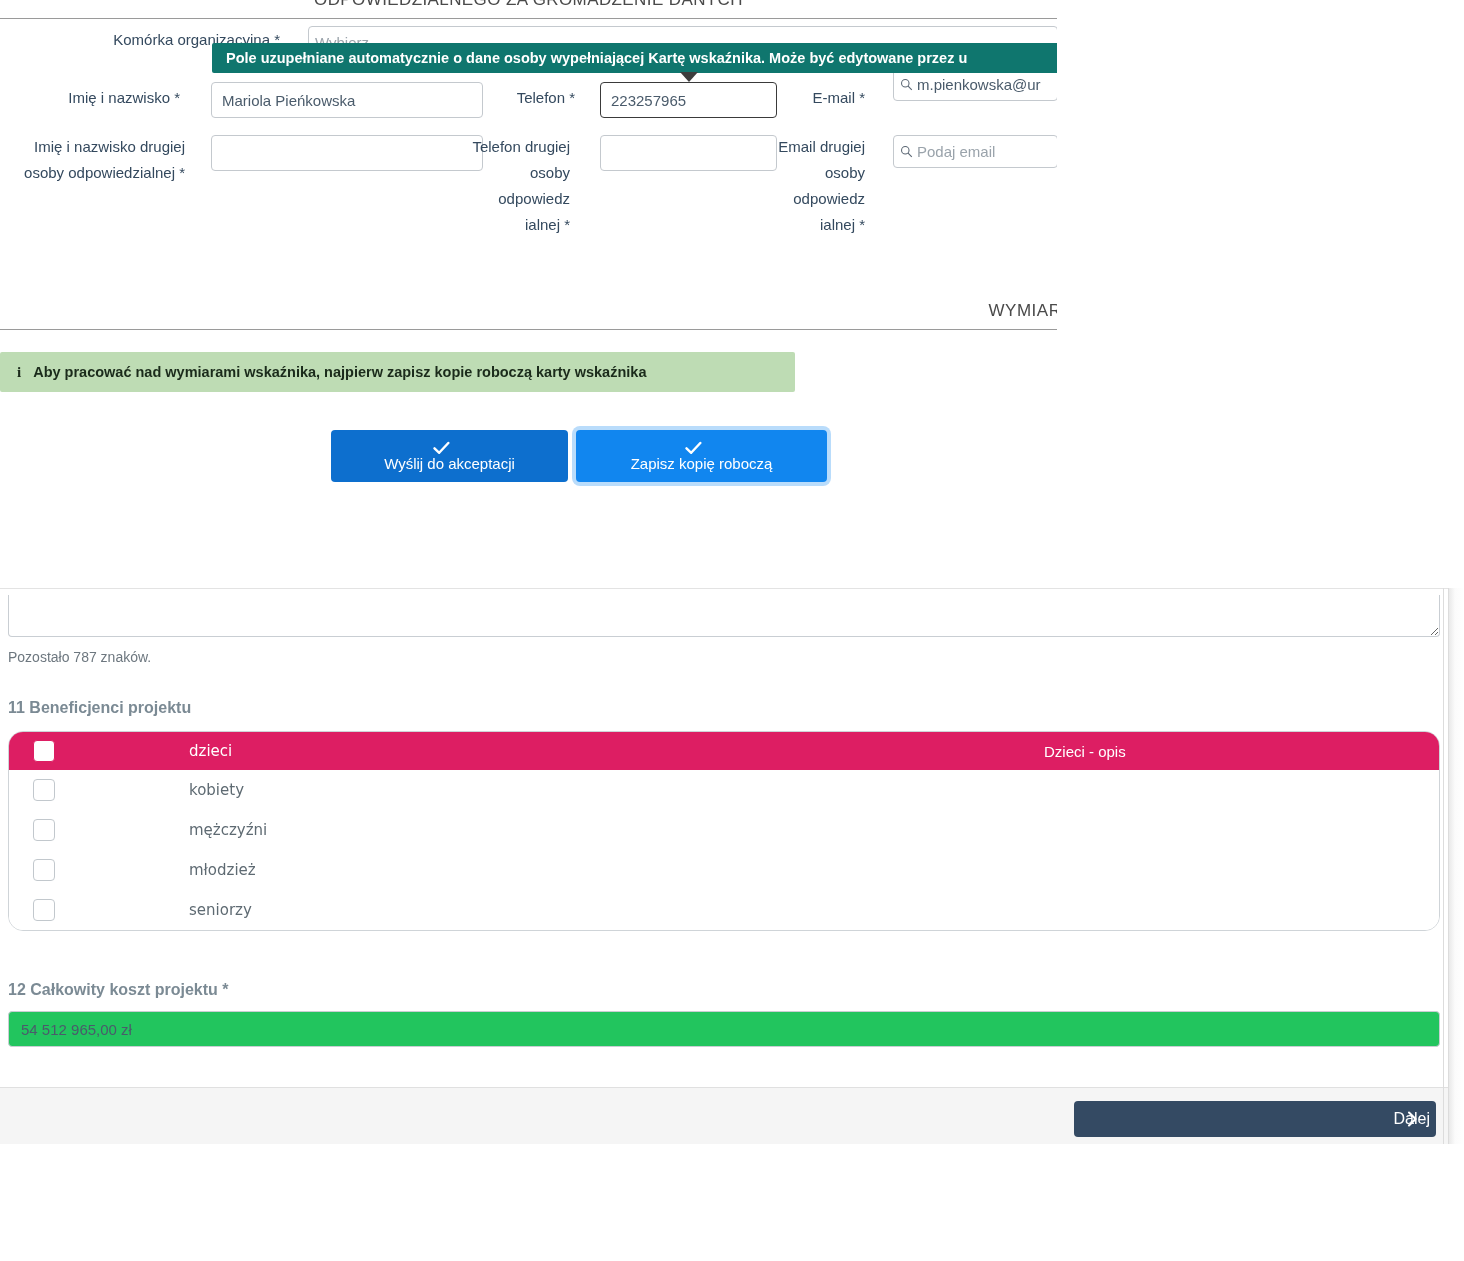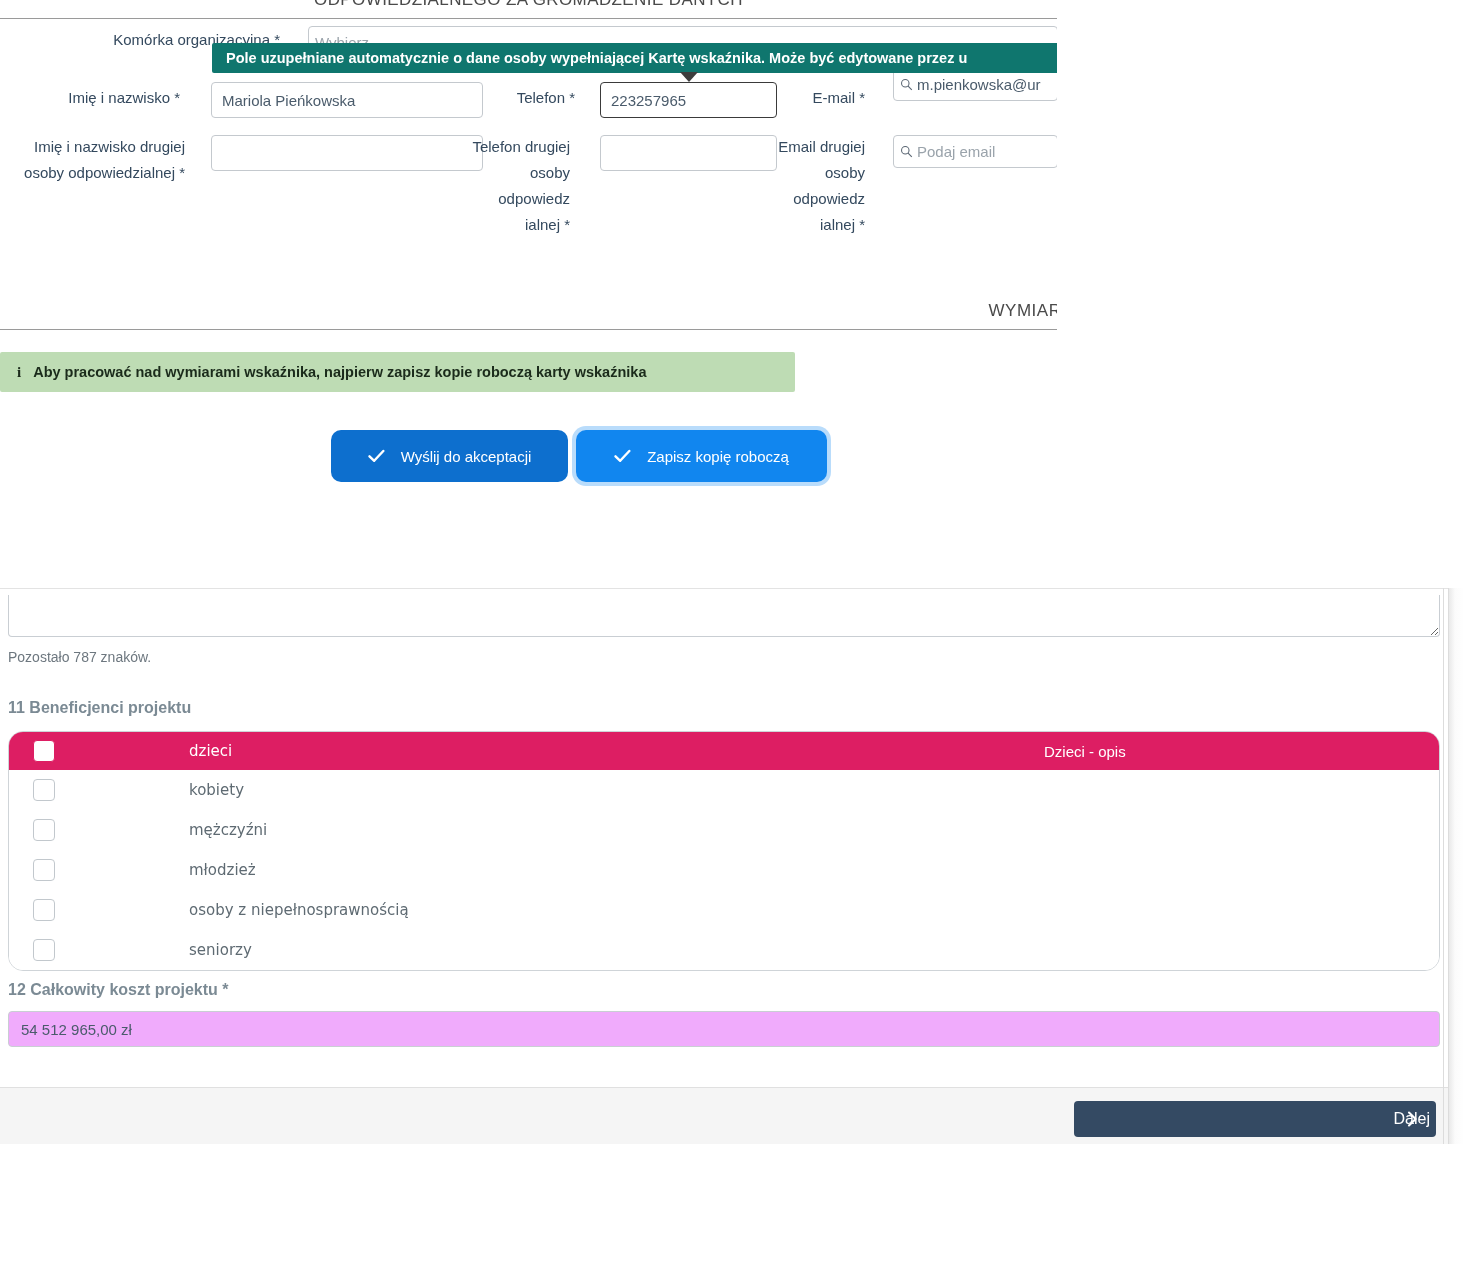--- a/index.html
+++ b/index.html
@@ -139,27 +139,28 @@
     font-size: 15px;
     margin-right: 12px;
     font-family: "Liberation Serif", serif;
   }
 
   .btn-primary {
     position: absolute;
     background: #0d6fce;
     color: #fff;
     border: none;
-    border-radius: 10px;
+    border-radius: 4px;
     font-size: 15px;
     font-family: "Liberation Sans", sans-serif;
     display: flex;
     align-items: center;
     justify-content: center;
     cursor: pointer;
+    flex-direction: column;
   }
   .btn-primary .ck { margin-right: 16px; display: flex; }
   .btn-focus {
     background: #1186ef;
     box-shadow: 0 0 0 4px #b9dcfb;
   }
 
   
   .lower-panel {
     position: absolute;
@@ -240,21 +241,21 @@
     cursor: pointer;
   }
   .chk.on-head { border: 1px solid #dd1e63; }
 
   .cost-input {
     position: absolute;
     left: 8px; top: 1021px;
     width: 1432px; height: 36px;
     border: 1px solid #c9ced3;
     border-radius: 4px;
-    background: #f0abfc;
+    background: #22c55e;
     font-size: 15px;
     color: #4a5b6b;
     padding: 0 12px;
     font-family: "Liberation Sans", sans-serif;
     outline: none;
   }
 
   .lp-footer {
     position: absolute;
     left: 0; top: 1086px;
@@ -419,27 +420,20 @@
       </div>
 
       <div class="bt-row">
         <span class="bt-cell-check">
           <span class="chk"></span>
         </span>
         <span class="bt-cell-name">młodzież</span>
         <span class="bt-cell-desc"></span>
       </div>
 
-      <div class="bt-row">
-        <span class="bt-cell-check">
-          <span class="chk"></span>
-        </span>
-        <span class="bt-cell-name">osoby z niepełnosprawnością</span>
-        <span class="bt-cell-desc"></span>
-      </div>
 
       <div class="bt-row">
         <span class="bt-cell-check">
           <span class="chk"></span>
         </span>
         <span class="bt-cell-name">seniorzy</span>
         <span class="bt-cell-desc"></span>
       </div>
     </div>
 

